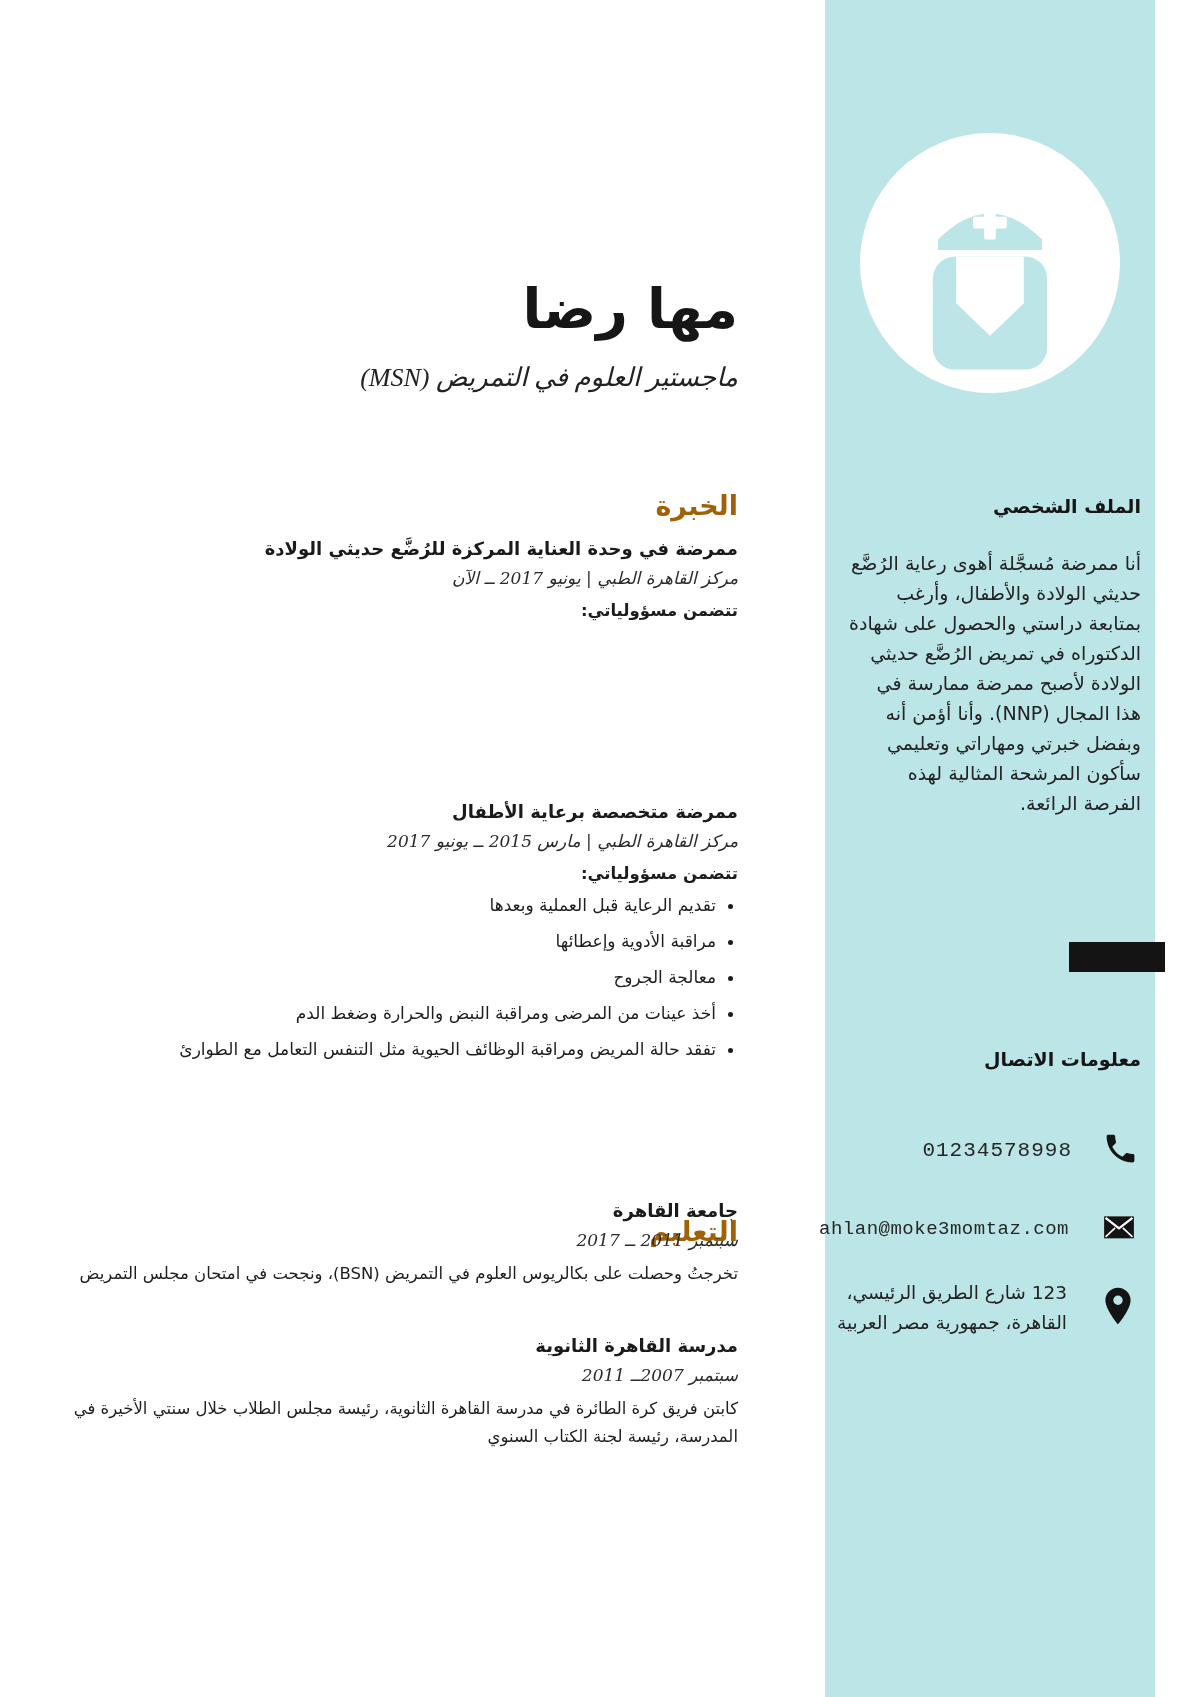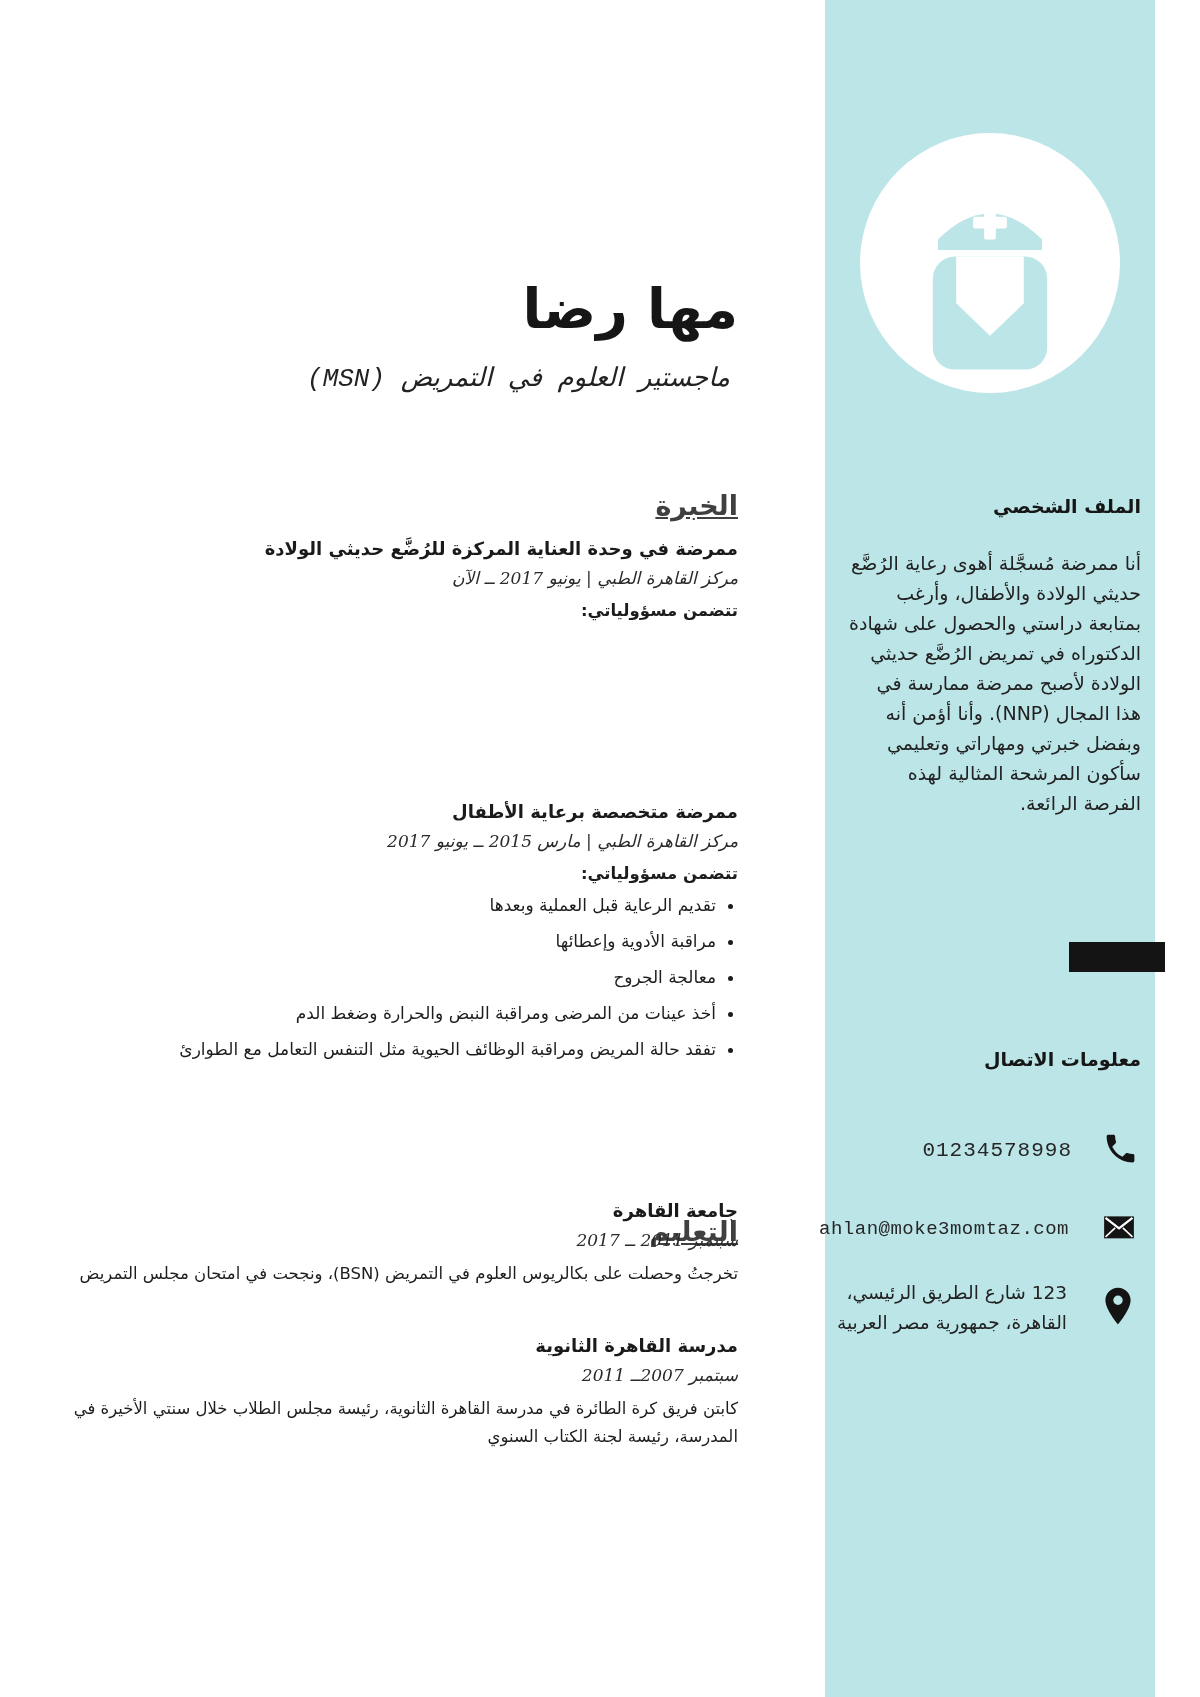--- a/index.html
+++ b/index.html
@@ -21,23 +21,23 @@
   #row-address{top:1278px;}
   .latin{font-family:Liberation Mono, monospace;color:#262626;}
   .phone-num{font-size:21px;letter-spacing:1px;}
   .email-txt{font-size:19px;letter-spacing:.5px;margin-left:48px;}
   .addr{font-size:18.5px;line-height:30px;text-align:right;color:#222;}
   .icn{flex:0 0 auto;}
 
   
   .main{position:absolute;left:50px;top:0;width:688px;text-align:right;}
   .name{position:absolute;top:278px;right:0;width:100%;font-size:55px;font-weight:bold;line-height:1.15;color:#161616;}
-  .subtitle{position:absolute;top:362px;right:8px;width:100%;font-size:26px;font-style:italic;
-            font-family:Liberation Mono, monospace;color:#222;}
-  .sec-h{position:absolute;right:0;font-size:27px;font-weight:bold;color:#404040;text-decoration:underline;}
+  .subtitle{position:absolute;top:362px;right:0;width:100%;font-size:26px;font-style:italic;
+            font-family:Liberation Serif, serif;color:#222;}
+  .sec-h{position:absolute;right:0;font-size:27px;font-weight:bold;color:#a16207;}
   #exp-h{top:490px;}
   #edu-h{top:1216px;}
   .job,.edu{position:absolute;right:0;width:100%;}
   #job1{top:536px;}
   #job2{top:799px;}
   .job-title,.edu-school{font-size:18px;font-weight:bold;line-height:1.4;color:#1a1a1a;}
   .job-meta,.edu-date{font-size:17px;font-style:italic;font-family:"DejaVu Serif","DejaVu Sans",serif;
                       margin-top:5px;line-height:1.5;color:#2a2a2a;}
   .job-intro{font-size:16.5px;margin-top:7px;line-height:1.5;font-weight:bold;}
   ul.resp{margin:1px 0 0 0;padding:0 22px 0 0;list-style:disc;}

